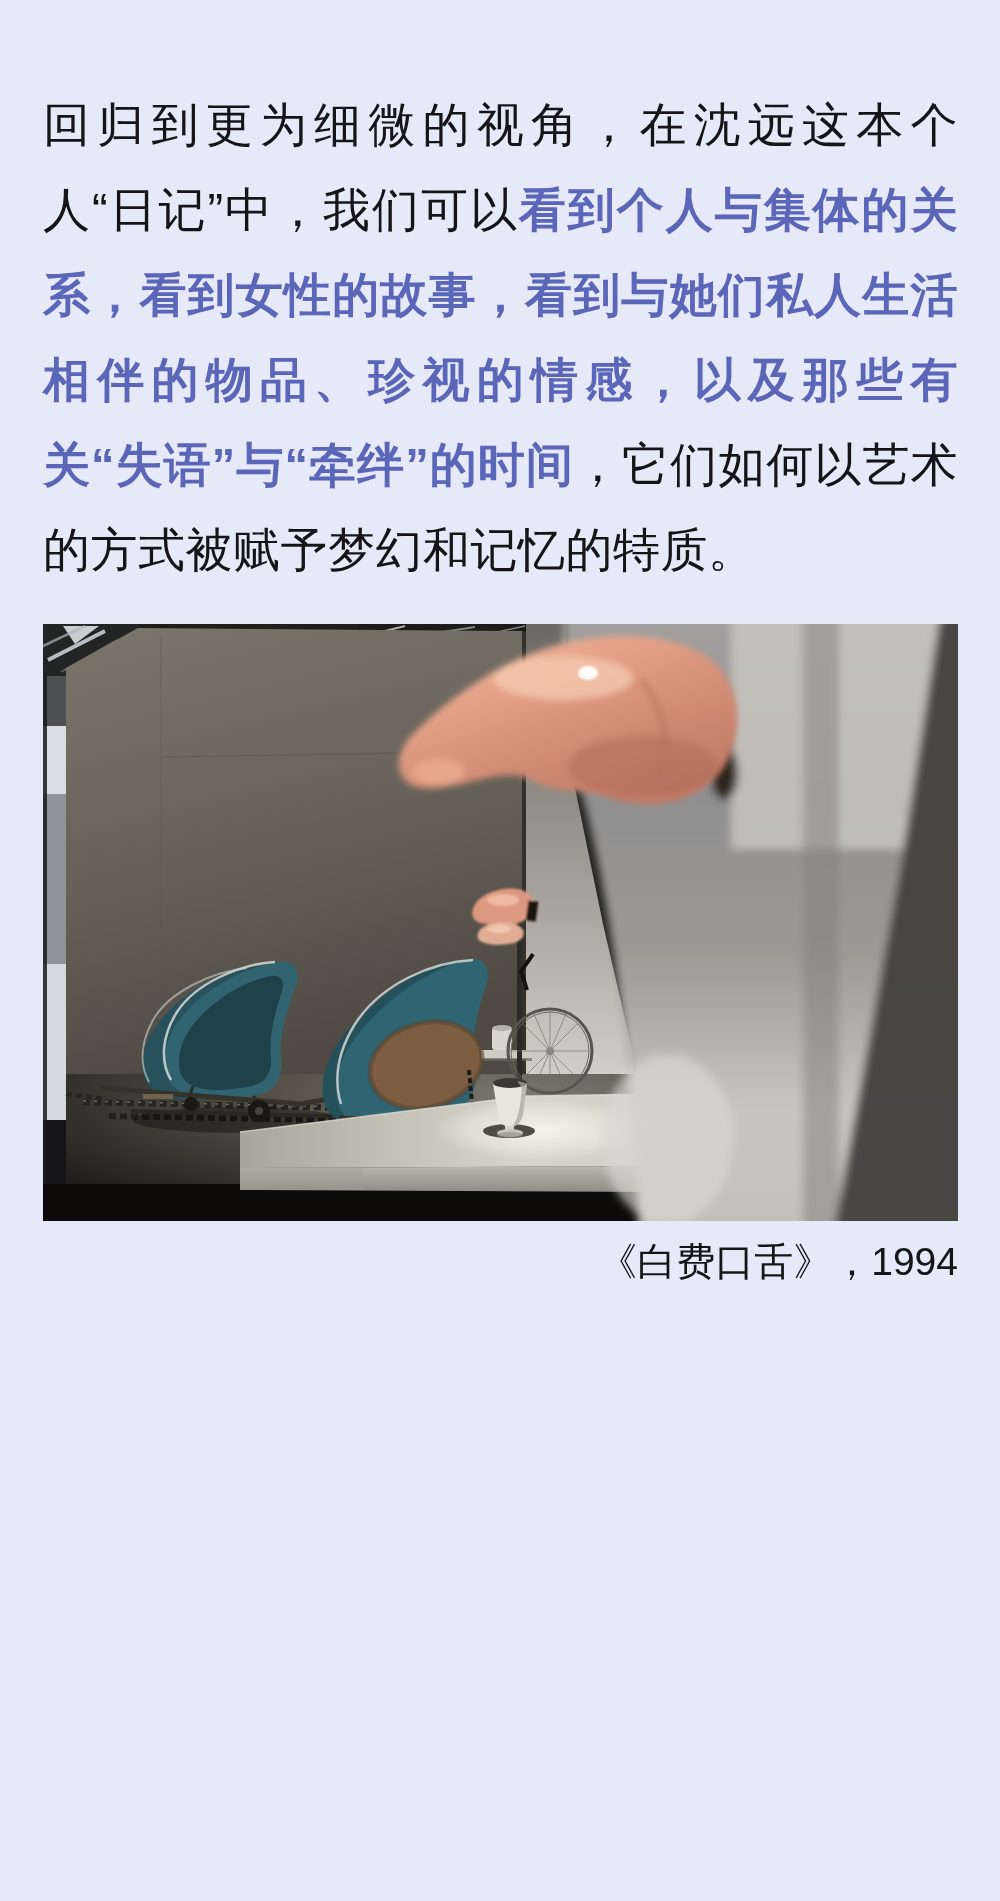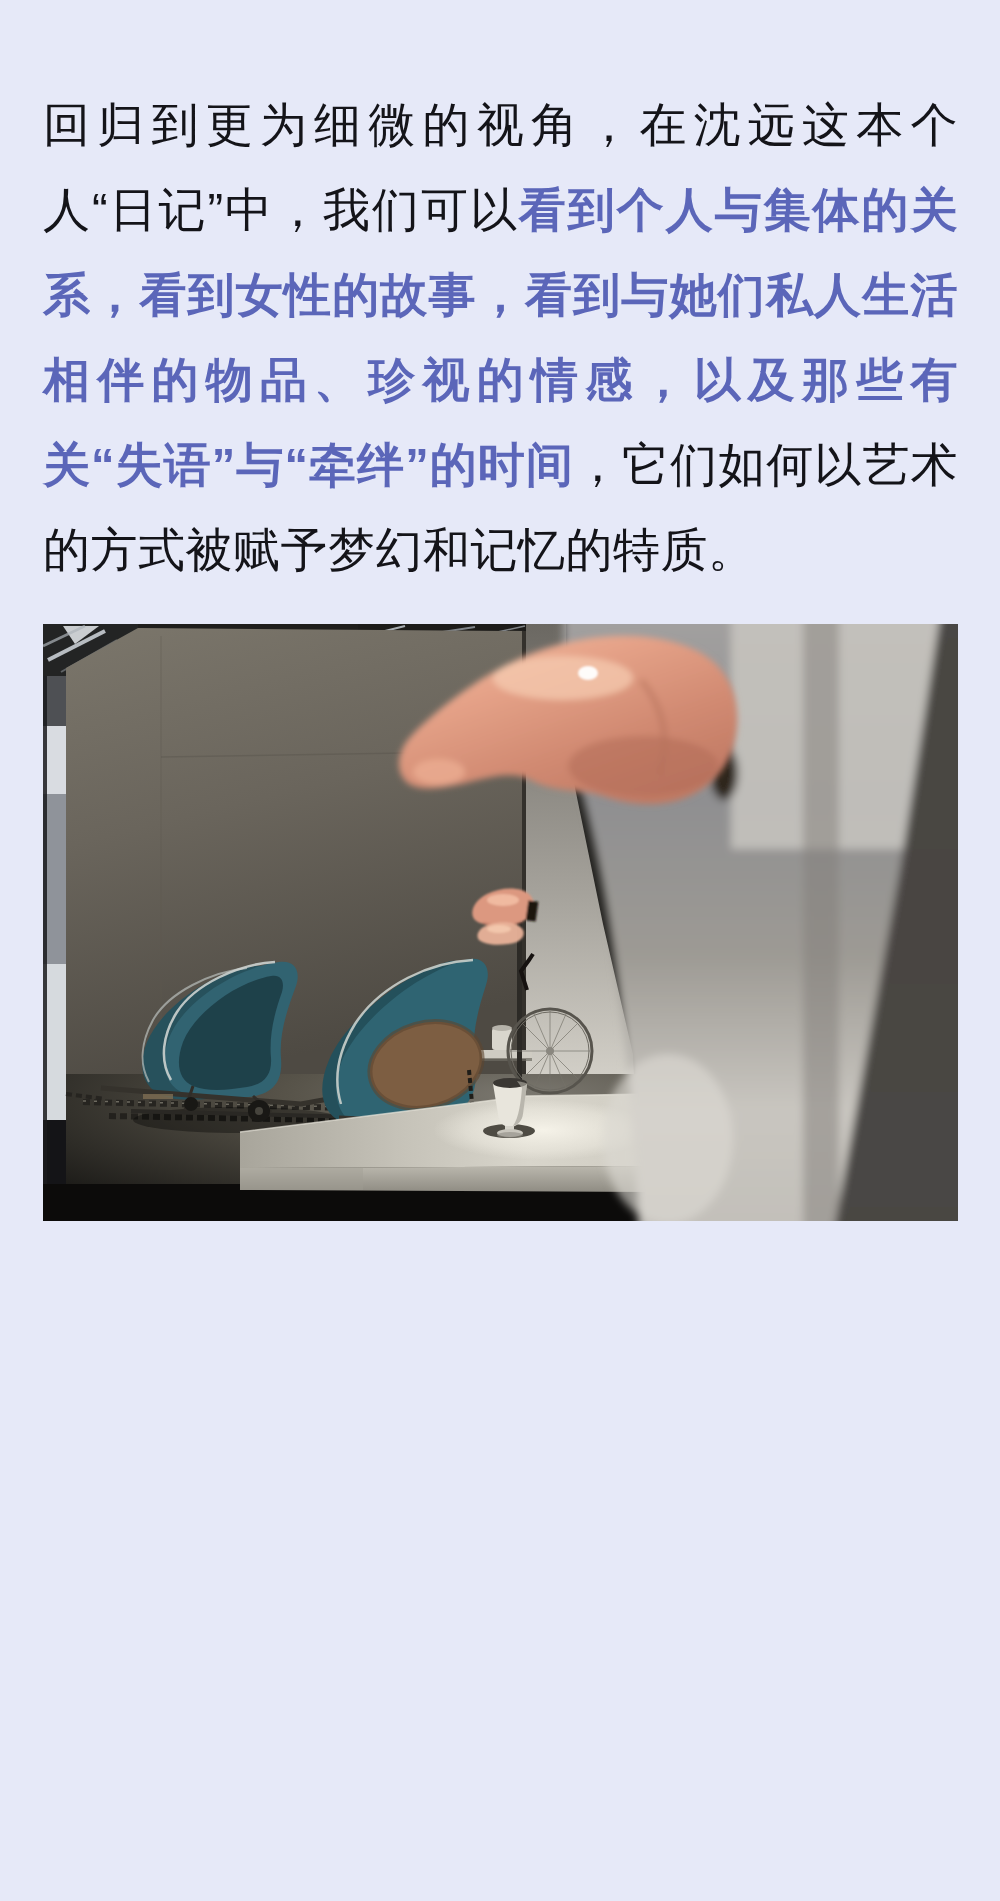--- a/index.html
+++ b/index.html
@@ -247,16 +247,17 @@
             <ellipse cx="600" cy="142" rx="75" ry="30" fill="#b06a56" opacity="0.5"></ellipse>
             <path d="M 598,56 C 620,82 628,116 616,150" fill="none" stroke="#b4705c" stroke-width="7" opacity="0.45"></path>
             <ellipse cx="520" cy="54" rx="70" ry="22" fill="#f6cbb0" opacity="0.75"></ellipse>
             <ellipse cx="396" cy="148" rx="26" ry="13" fill="#eeb195" opacity="0.7"></ellipse>
           </g>
           <g filter="url(#b1)">
             <ellipse cx="545" cy="49" rx="10" ry="7" fill="#ffffff" opacity="0.95"></ellipse>
           </g>
         </svg>
       </div>
+      <figcaption class="caption">《白费口舌》，1994</figcaption>
     </figure>
 
   </section>
 </main>
 
 </body></html>

